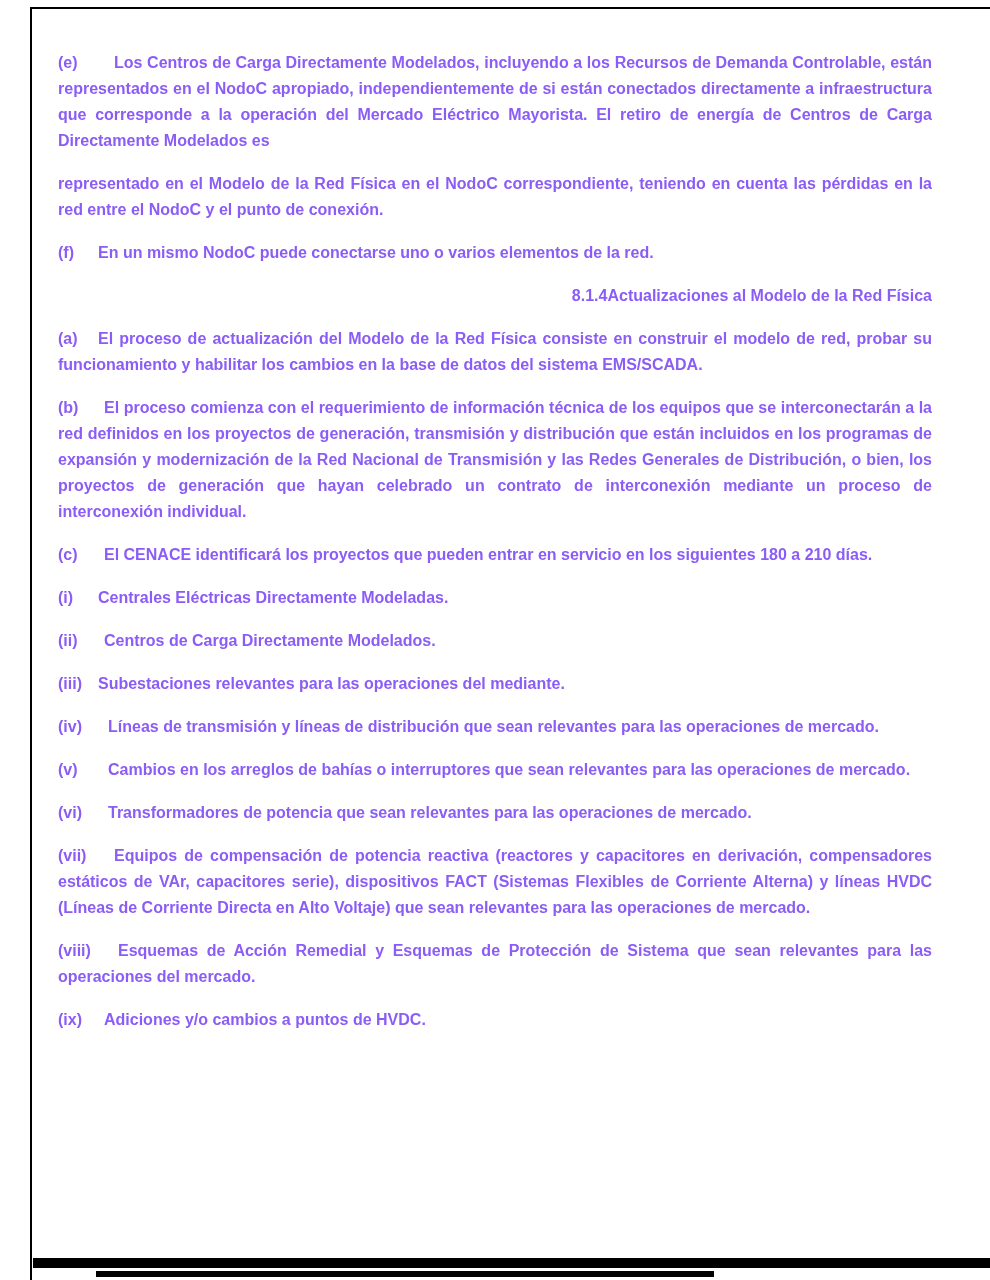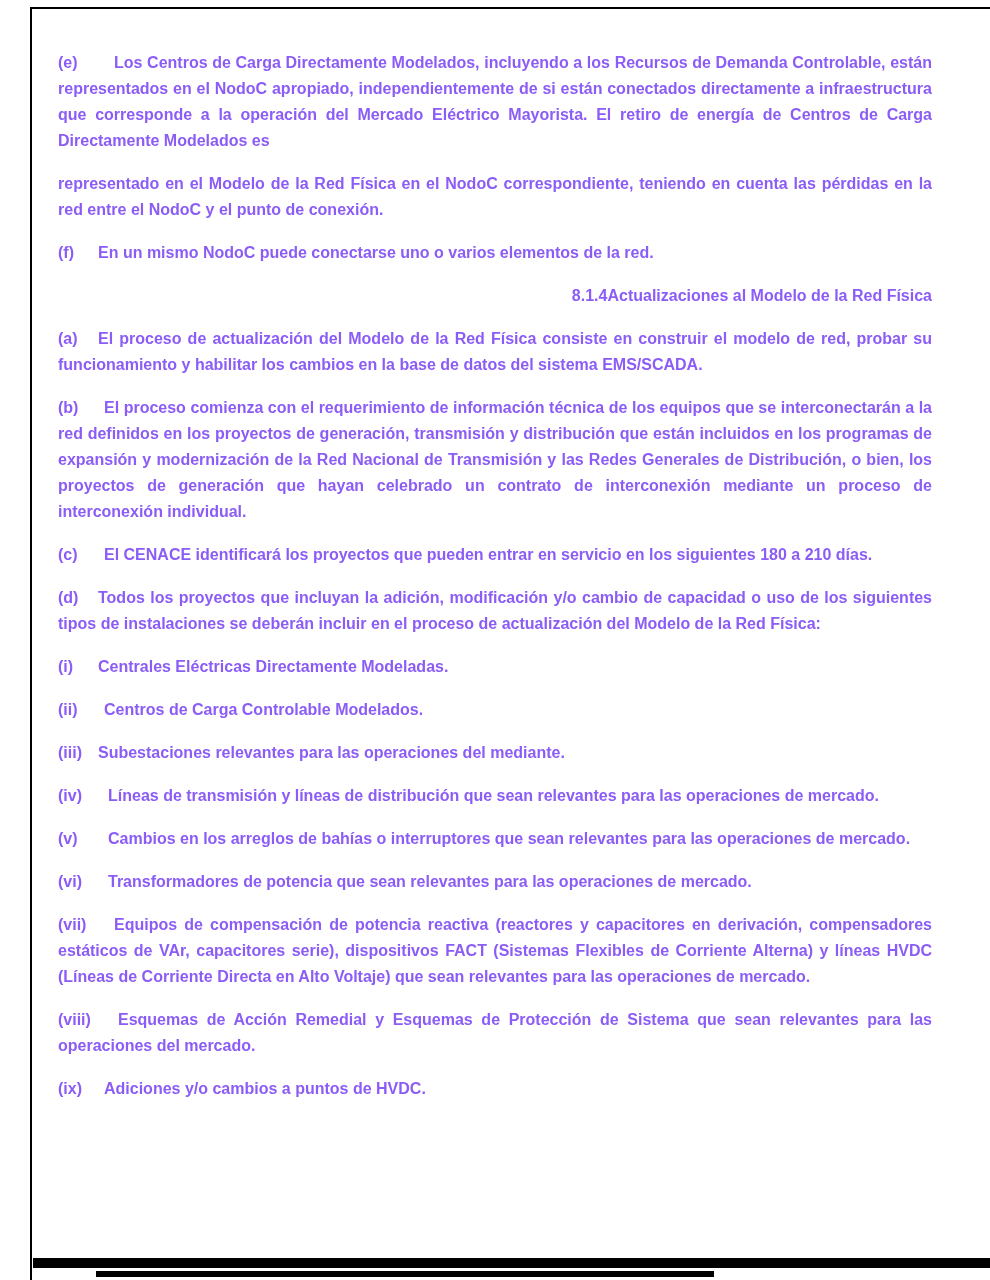--- a/index.html
+++ b/index.html
@@ -64,30 +64,27 @@
   </p>
 
   <p class="para">
     <span class="plabel lw46">(b)</span><span>El proceso comienza con el requerimiento de información técnica de los equipos que se interconectarán a la red definidos en los proyectos de generación, transmisión y distribución que están incluidos en los programas de expansión y modernización de la Red Nacional de Transmisión y las Redes Generales de Distribución, o bien, los proyectos de generación que hayan celebrado un contrato de interconexión mediante un proceso de interconexión individual.</span>
   </p>
 
   <p class="para">
     <span class="plabel lw46">(c)</span><span>El CENACE identificará los proyectos que pueden entrar en servicio en los siguientes 180 a 210 días.</span>
   </p>
 
-  <p class="para">
-    <span class="plabel lw40">(d)</span><span>Todos los proyectos que incluyan la adición, modificación y/o cambio de capacidad o uso de los siguientes tipos de instalaciones se deberán incluir en el proceso de actualización del Modelo de la Red Física:</span>
-  </p>
 
   <p class="para">
     <span class="plabel lw40">(i)</span><span>Centrales Eléctricas Directamente Modeladas.</span>
   </p>
 
   <p class="para">
-    <span class="plabel lw46">(ii)</span><span>Centros de Carga Controlable Modelados.</span>
+    <span class="plabel lw46">(ii)</span><span>Centros de Carga Directamente Modelados.</span>
   </p>
 
   <p class="para">
     <span class="plabel lw40">(iii)</span><span>Subestaciones relevantes para las operaciones del mediante.</span>
   </p>
 
   <p class="para">
     <span class="plabel lw50">(iv)</span><span>Líneas de transmisión y líneas de distribución que sean relevantes para las operaciones de mercado.</span>
   </p>
 

